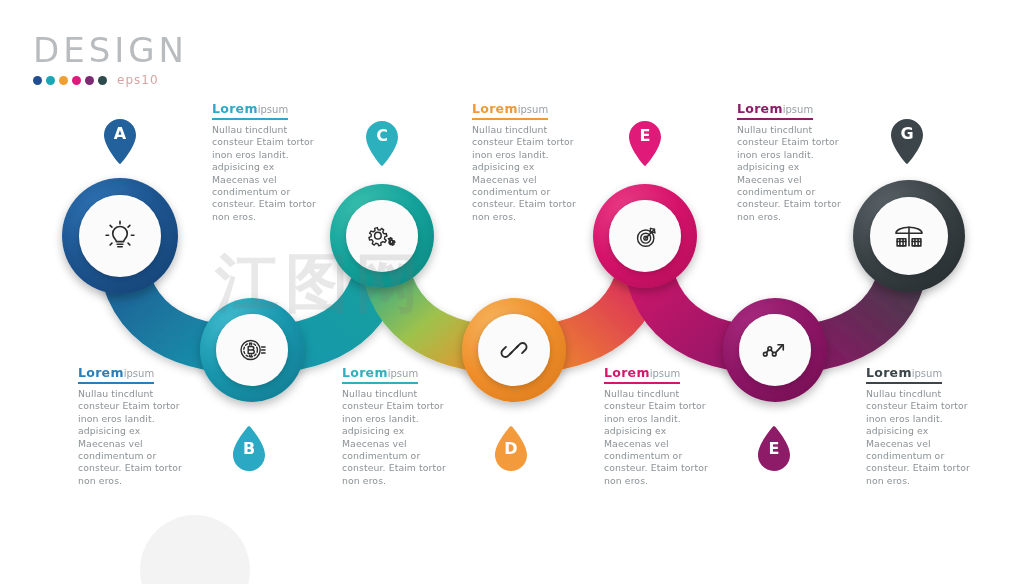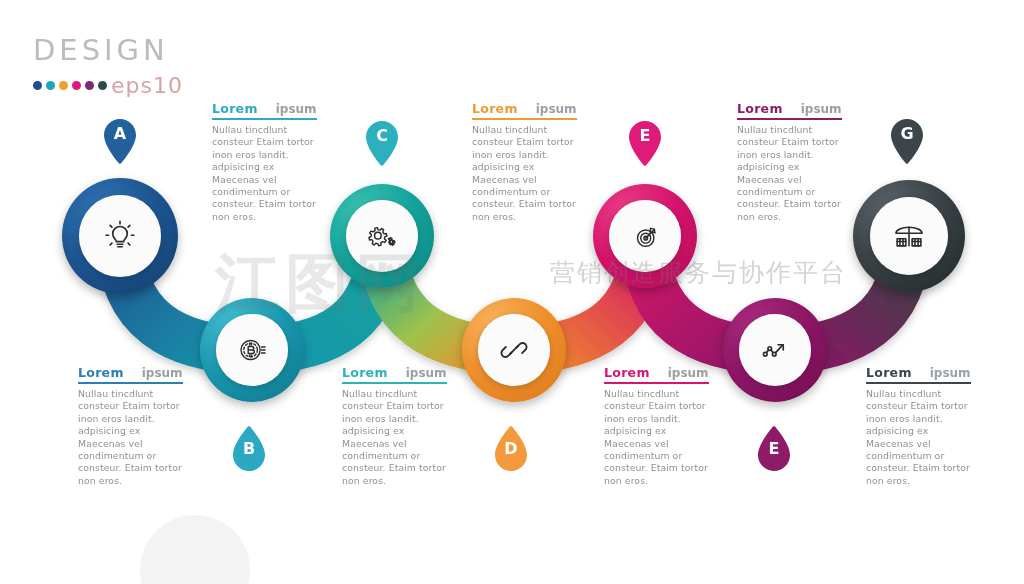--- a/index.html
+++ b/index.html
@@ -34,38 +34,38 @@
     white-space:nowrap;
   }
 
   
   .logo{position:absolute;left:33px;top:30px;z-index:8;}
   .logo-line1{
     font-size:18px;letter-spacing:2.0px;color:#63c6e4;font-weight:normal;
     line-height:20px;
   }
   .logo-line2{
-    font-size:29px;letter-spacing:4px;color:#b9bcbe;font-weight:normal;
+    font-size:34px;letter-spacing:4px;color:#b9bcbe;font-weight:normal;
     line-height:38px;margin-top:1px;
   }
   .logo-dots{margin-top:4px;display:flex;align-items:center;gap:4px;}
   .logo-dot{width:9px;height:9px;border-radius:50%;display:inline-block;}
   .logo-eps{
-    font-size:22px;color:#d8a3a3;letter-spacing:1px;
+    font-size:12px;color:#d8a3a3;letter-spacing:1px;margin-left:6px;
   }
 
   
   .tblock{position:absolute;z-index:7;width:112px;}
   .tblock .thead{
     font-size:12.5px;font-weight:bold;letter-spacing:.3px;
     display:inline-block;padding-bottom:1px;line-height:15px;
   }
   .tblock .thead .sub{
-    font-size:12px;font-weight:bold;color:#9aa0a6;letter-spacing:0;
-    padding-left:18px;
+    font-size:10px;font-weight:normal;color:#9aa0a6;letter-spacing:0;
+    padding-left:0;
   }
   .tblock .tbody{
     font-size:9.3px;line-height:12.4px;color:#8c9296;margin-top:4px;
     letter-spacing:.1px;
   }
 
   
   .pin{position:absolute;width:38px;height:50px;z-index:9;}
   .pin svg{display:block;overflow:visible;}
   .pin .plabel{
@@ -131,21 +131,20 @@
       <path d="M382,236 C382,320 437,350 513,350" stroke="url(#gCD)" stroke-width="48"></path>
       <path d="M513,350 C590,350 645,320 645,236" stroke="url(#gDE)" stroke-width="48"></path>
       <path d="M645,236 C645,320 698,350 775,350" stroke="url(#gEF)" stroke-width="48"></path>
       <path d="M775,350 C852,350 907,320 907,236" stroke="url(#gFG)" stroke-width="48"></path>
     </g>
   </svg>
 
   <div class="wm-layer">
     <div class="wm-bigcircle"></div>
     <div class="wm-glyphs">江图网</div>
-    <div class="wm-cn">营销创造服务与协作平台</div>
   </div>
 
   <div class="logo">
     <div class="logo-line2">DESIGN</div>
     <div class="logo-dots">
       <span class="logo-dot" style="background:#1f4e93"></span>
       <span class="logo-dot" style="background:#1aa7b5"></span>
       <span class="logo-dot" style="background:#f0a030"></span>
       <span class="logo-dot" style="background:#e0197d"></span>
       <span class="logo-dot" style="background:#7b2b74"></span>

